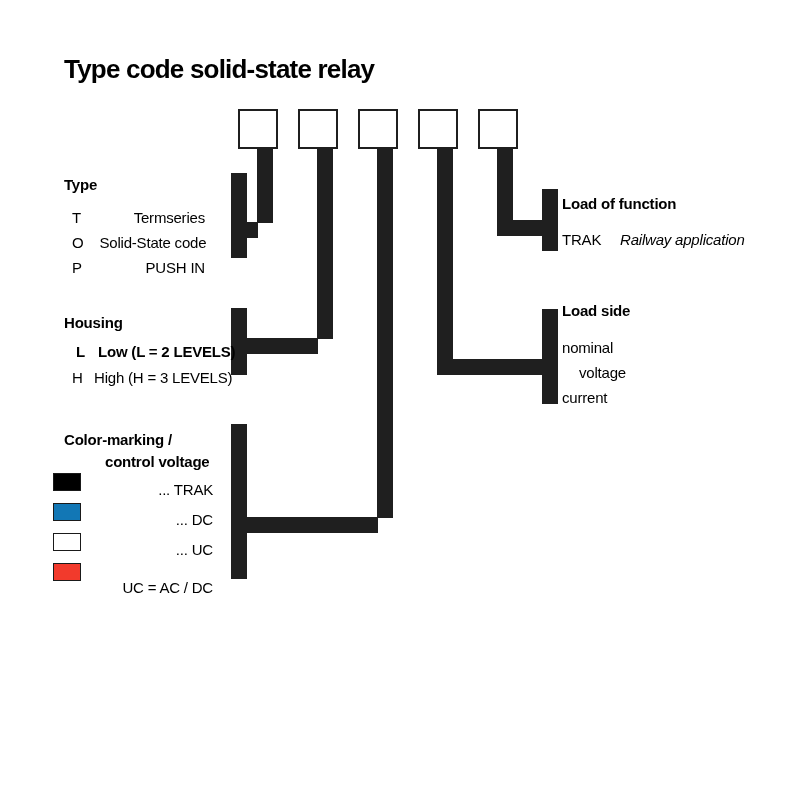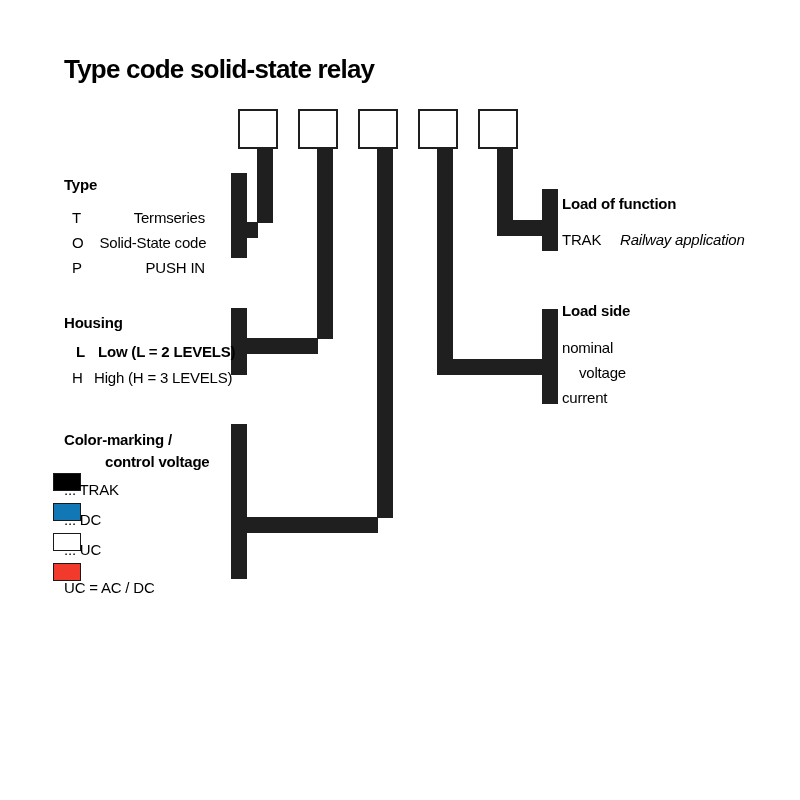--- a/index.html
+++ b/index.html
@@ -57,20 +57,21 @@
     justify-content: space-between;
     font-size: 15px;
     letter-spacing: -0.2px;
     line-height: 17px;
     white-space: nowrap;
   }
   .row-right {
     position: absolute;
     left: 40px;
     width: 165px;
+    text-align: right;
     font-size: 15px;
     letter-spacing: -0.2px;
     line-height: 17px;
     white-space: nowrap;
   }
   .swatch {
     position: absolute;
     left: 37px;
     width: 28px;
     height: 17px;

